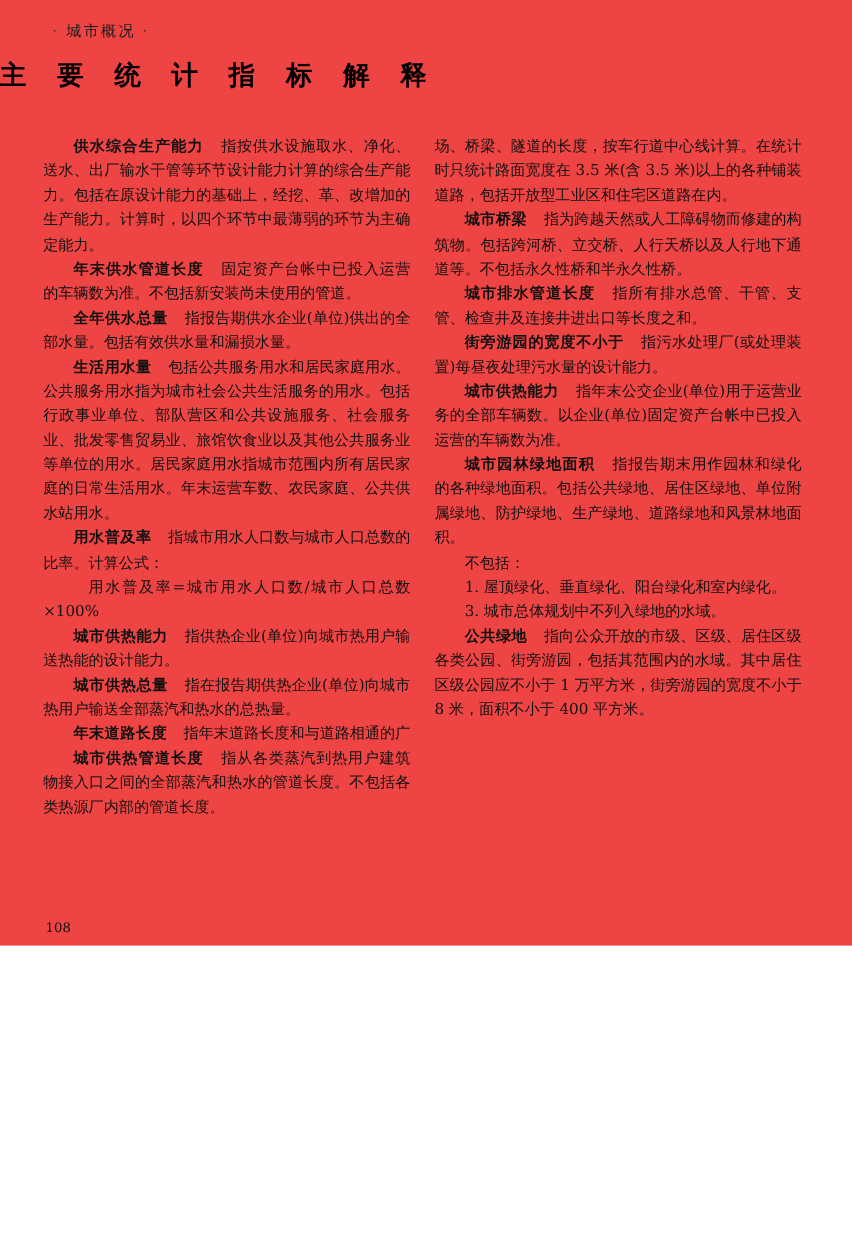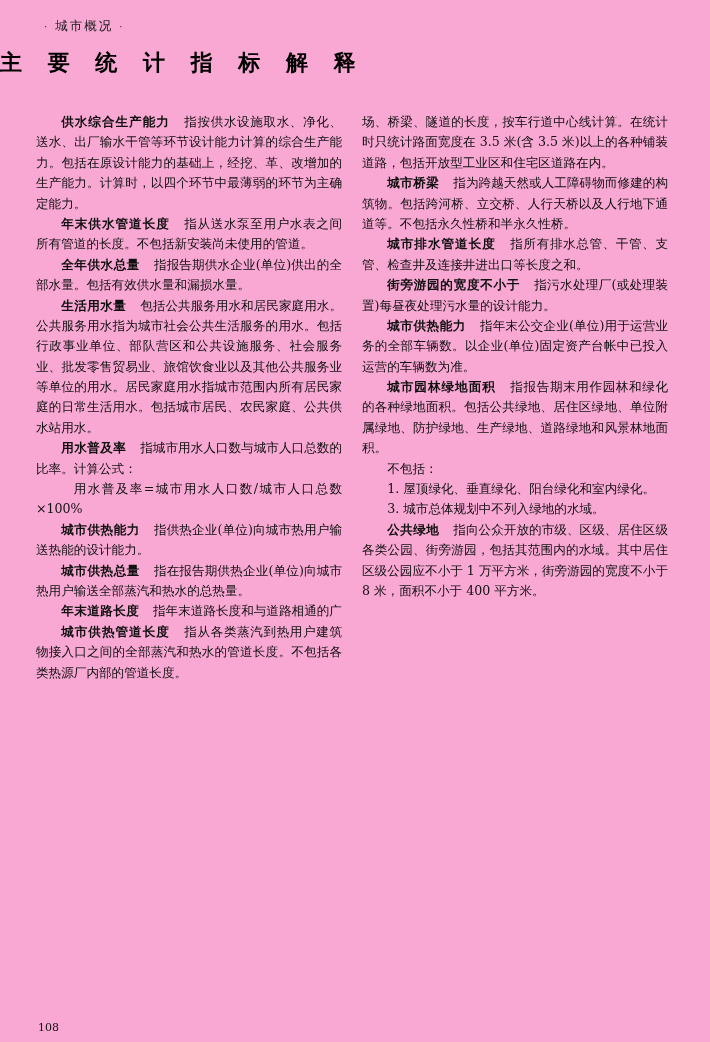--- a/index.html
+++ b/index.html
@@ -13,22 +13,22 @@
     font-family: "DejaVu Serif", "Liberation Serif", serif;
     color: #111111;
     position: relative;
     overflow: hidden;
   }
   .page {
     position: absolute;
     left: 0;
     top: 0;
     width: 710px;
-    height: 1042px;
-    background: #f9a8d4;
+    height: 788px;
+    background: #ef4444;
   }
   .running-head {
     position: absolute;
     left: 38px;
     top: 18px;
     font-size: 12.5px;
     letter-spacing: 2px;
     color: #1a1a1a;
     white-space: nowrap;
   }
@@ -99,23 +99,23 @@
   <div class="running-head">
     <span class="dot">·</span><span>城市概况</span><span class="dot">·</span>
   </div>
 
   <div class="page-title">主 要 统 计 指 标 解 释</div>
 
   <div class="columns">
 
     <div class="col">
       <p><span class="term">供水综合生产能力</span><span class="gap"></span><span>指按供水设施取水、净化、送水、出厂输水干管等环节设计能力计算的综合生产能力。包括在原设计能力的基础上，经挖、革、改增加的生产能力。计算时，以四个环节中最薄弱的环节为主确定能力。</span></p>
-      <p><span class="term">年末供水管道长度</span><span class="gap"></span><span>指从送水泵至用户水表之间所有管道的长度。不包括新安装尚未使用的管道。</span></p>
+      <p><span class="term">年末供水管道长度</span><span class="gap"></span><span>固定资产台帐中已投入运营的车辆数为准。不包括新安装尚未使用的管道。</span></p>
       <p><span class="term">全年供水总量</span><span class="gap"></span><span>指报告期供水企业(单位)供出的全部水量。包括有效供水量和漏损水量。</span></p>
-      <p><span class="term">生活用水量</span><span class="gap"></span><span>包括公共服务用水和居民家庭用水。公共服务用水指为城市社会公共生活服务的用水。包括行政事业单位、部队营区和公共设施服务、社会服务业、批发零售贸易业、旅馆饮食业以及其他公共服务业等单位的用水。居民家庭用水指城市范围内所有居民家庭的日常生活用水。包括城市居民、农民家庭、公共供水站用水。</span></p>
+      <p><span class="term">生活用水量</span><span class="gap"></span><span>包括公共服务用水和居民家庭用水。公共服务用水指为城市社会公共生活服务的用水。包括行政事业单位、部队营区和公共设施服务、社会服务业、批发零售贸易业、旅馆饮食业以及其他公共服务业等单位的用水。居民家庭用水指城市范围内所有居民家庭的日常生活用水。年末运营车数、农民家庭、公共供水站用水。</span></p>
       <p><span class="term">用水普及率</span><span class="gap"></span><span>指城市用水人口数与城市人口总数的比率。计算公式：</span></p>
       <p class="indent3"><span>用水普及率=城市用水人口数/城市人口总数×100%</span></p>
       <p><span class="term">城市供热能力</span><span class="gap"></span><span>指供热企业(单位)向城市热用户输送热能的设计能力。</span></p>
       <p><span class="term">城市供热总量</span><span class="gap"></span><span>指在报告期供热企业(单位)向城市热用户输送全部蒸汽和热水的总热量。</span></p>
       <p><span class="term">年末道路长度</span><span class="gap"></span><span>指年末道路长度和与道路相通的广</span></p>
       <p><span class="term">城市供热管道长度</span><span class="gap"></span><span>指从各类蒸汽到热用户建筑物接入口之间的全部蒸汽和热水的管道长度。不包括各类热源厂内部的管道长度。</span></p>
     </div>
 
     <div class="col">
       <p class="noindent"><span>场、桥梁、隧道的长度，按车行道中心线计算。在统计时只统计路面宽度在 3.5 米(含 3.5 米)以上的各种铺装道路，包括开放型工业区和住宅区道路在内。</span></p>

